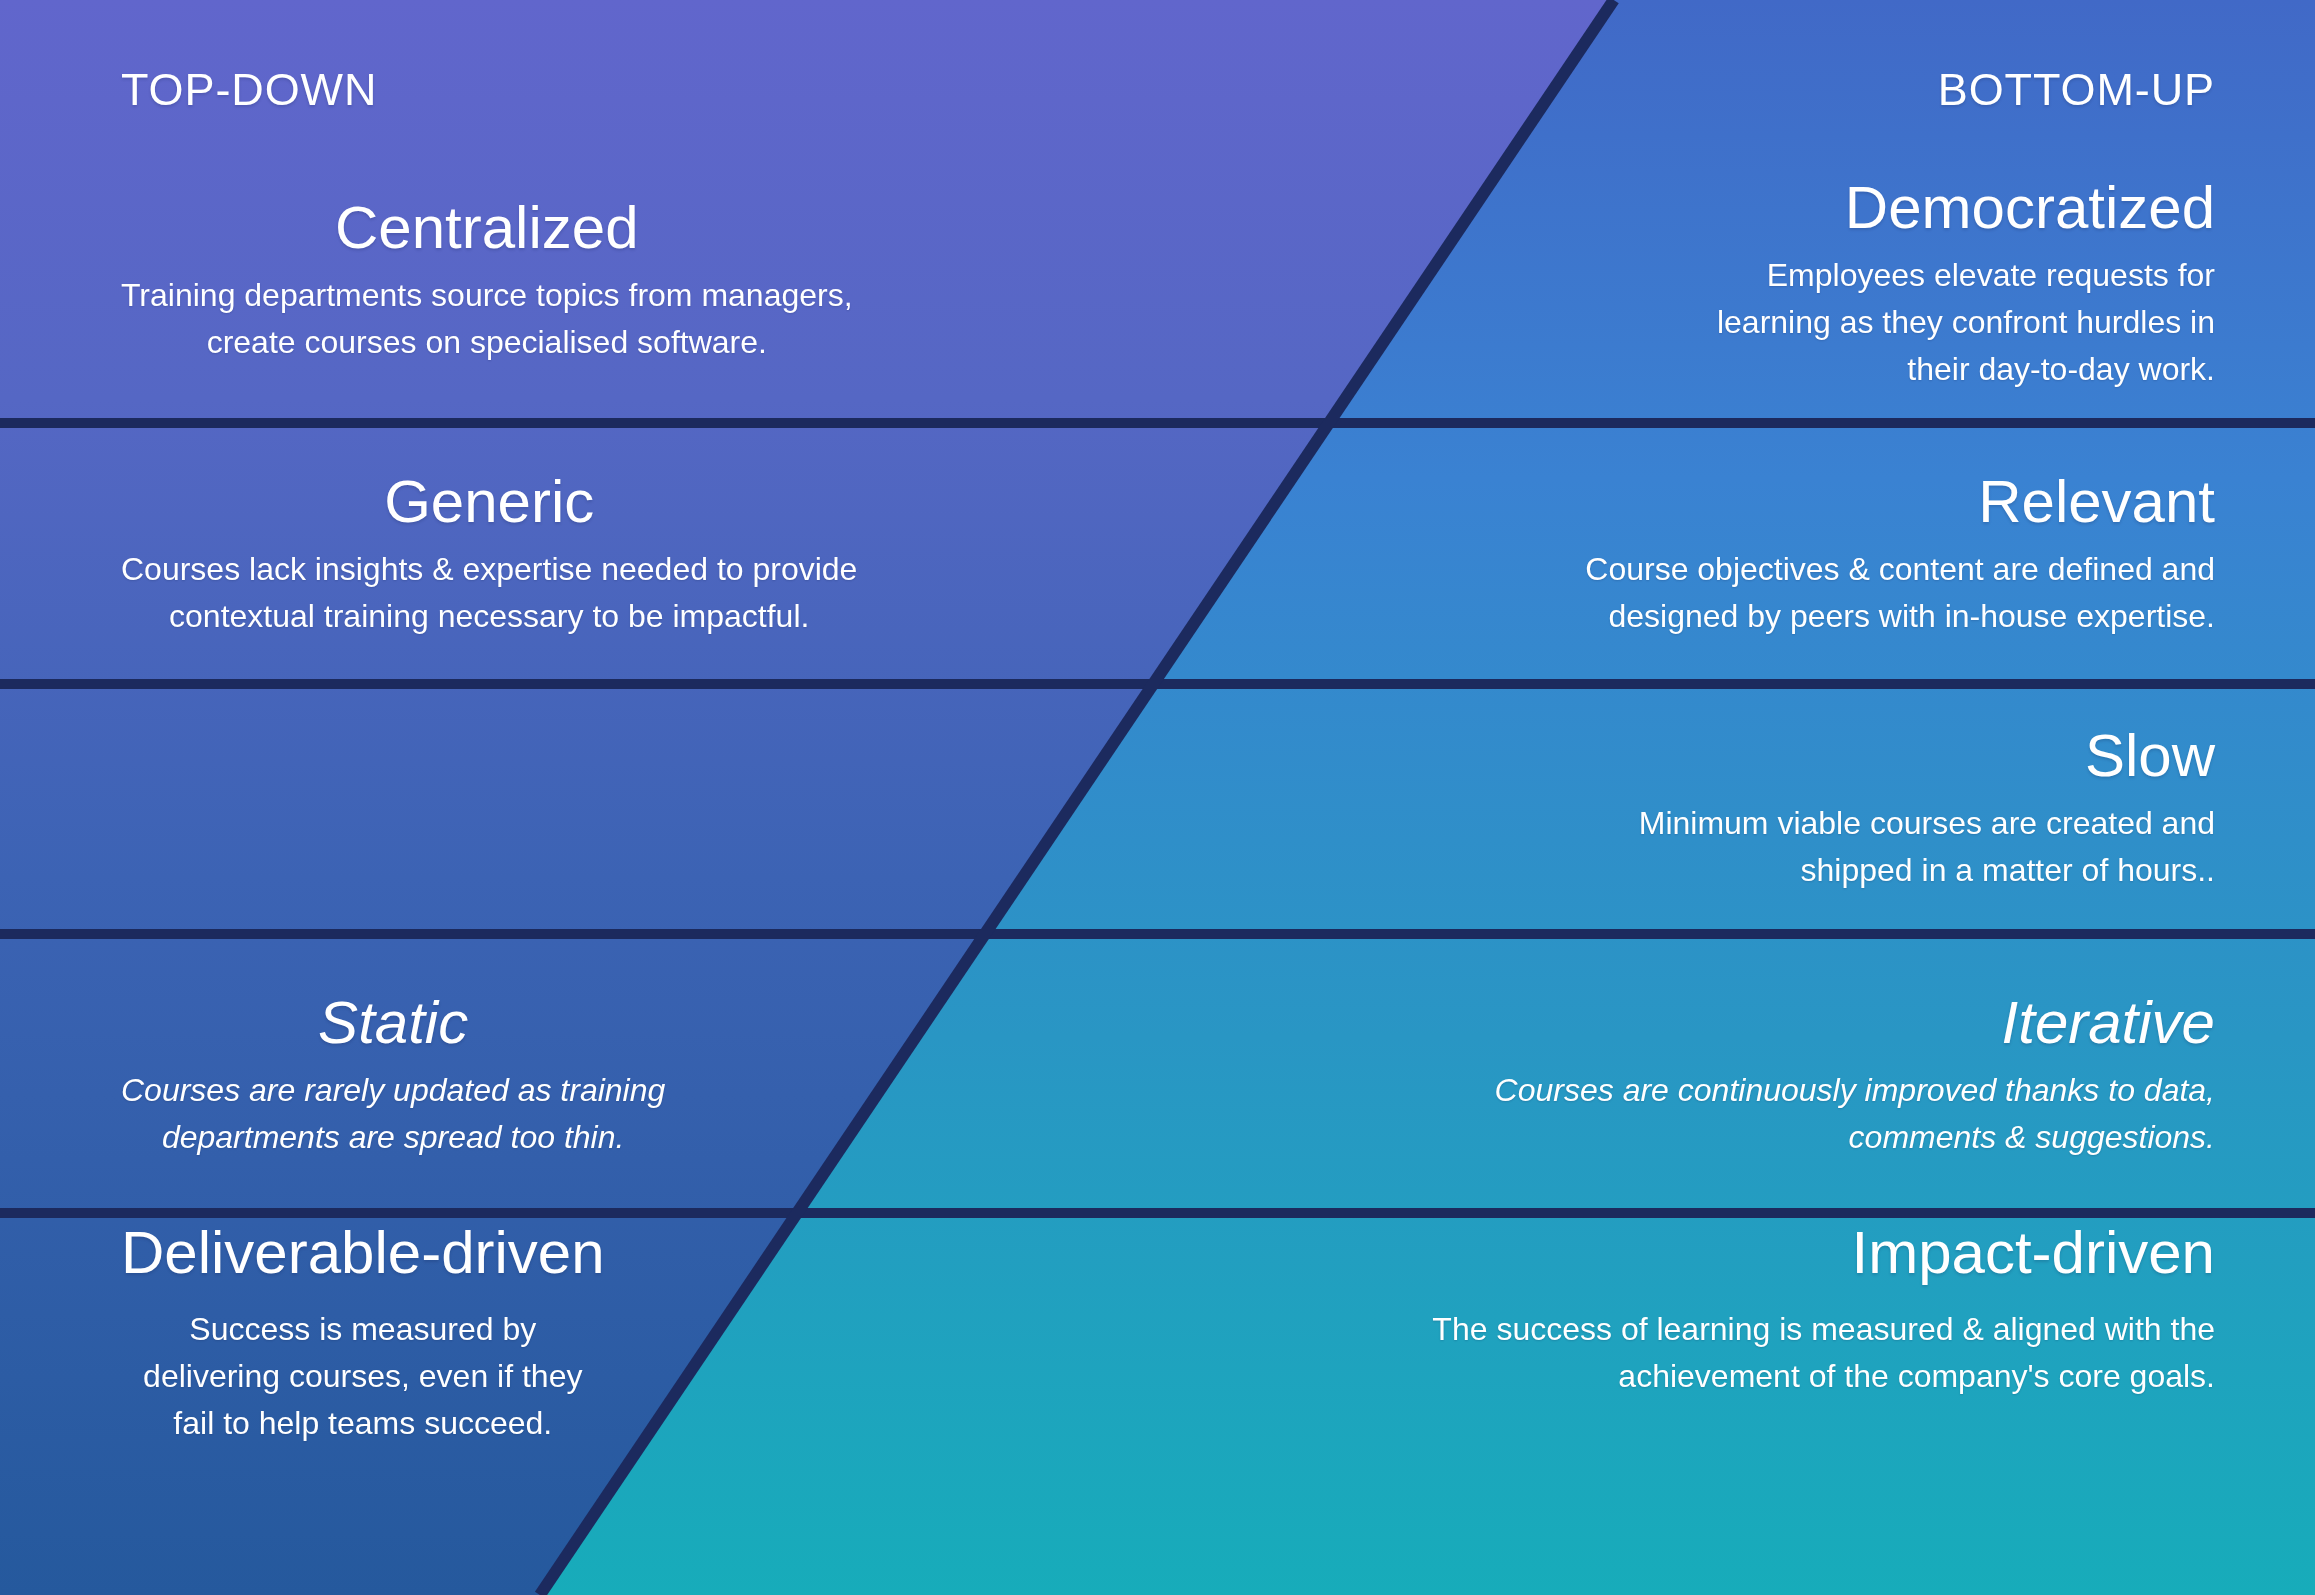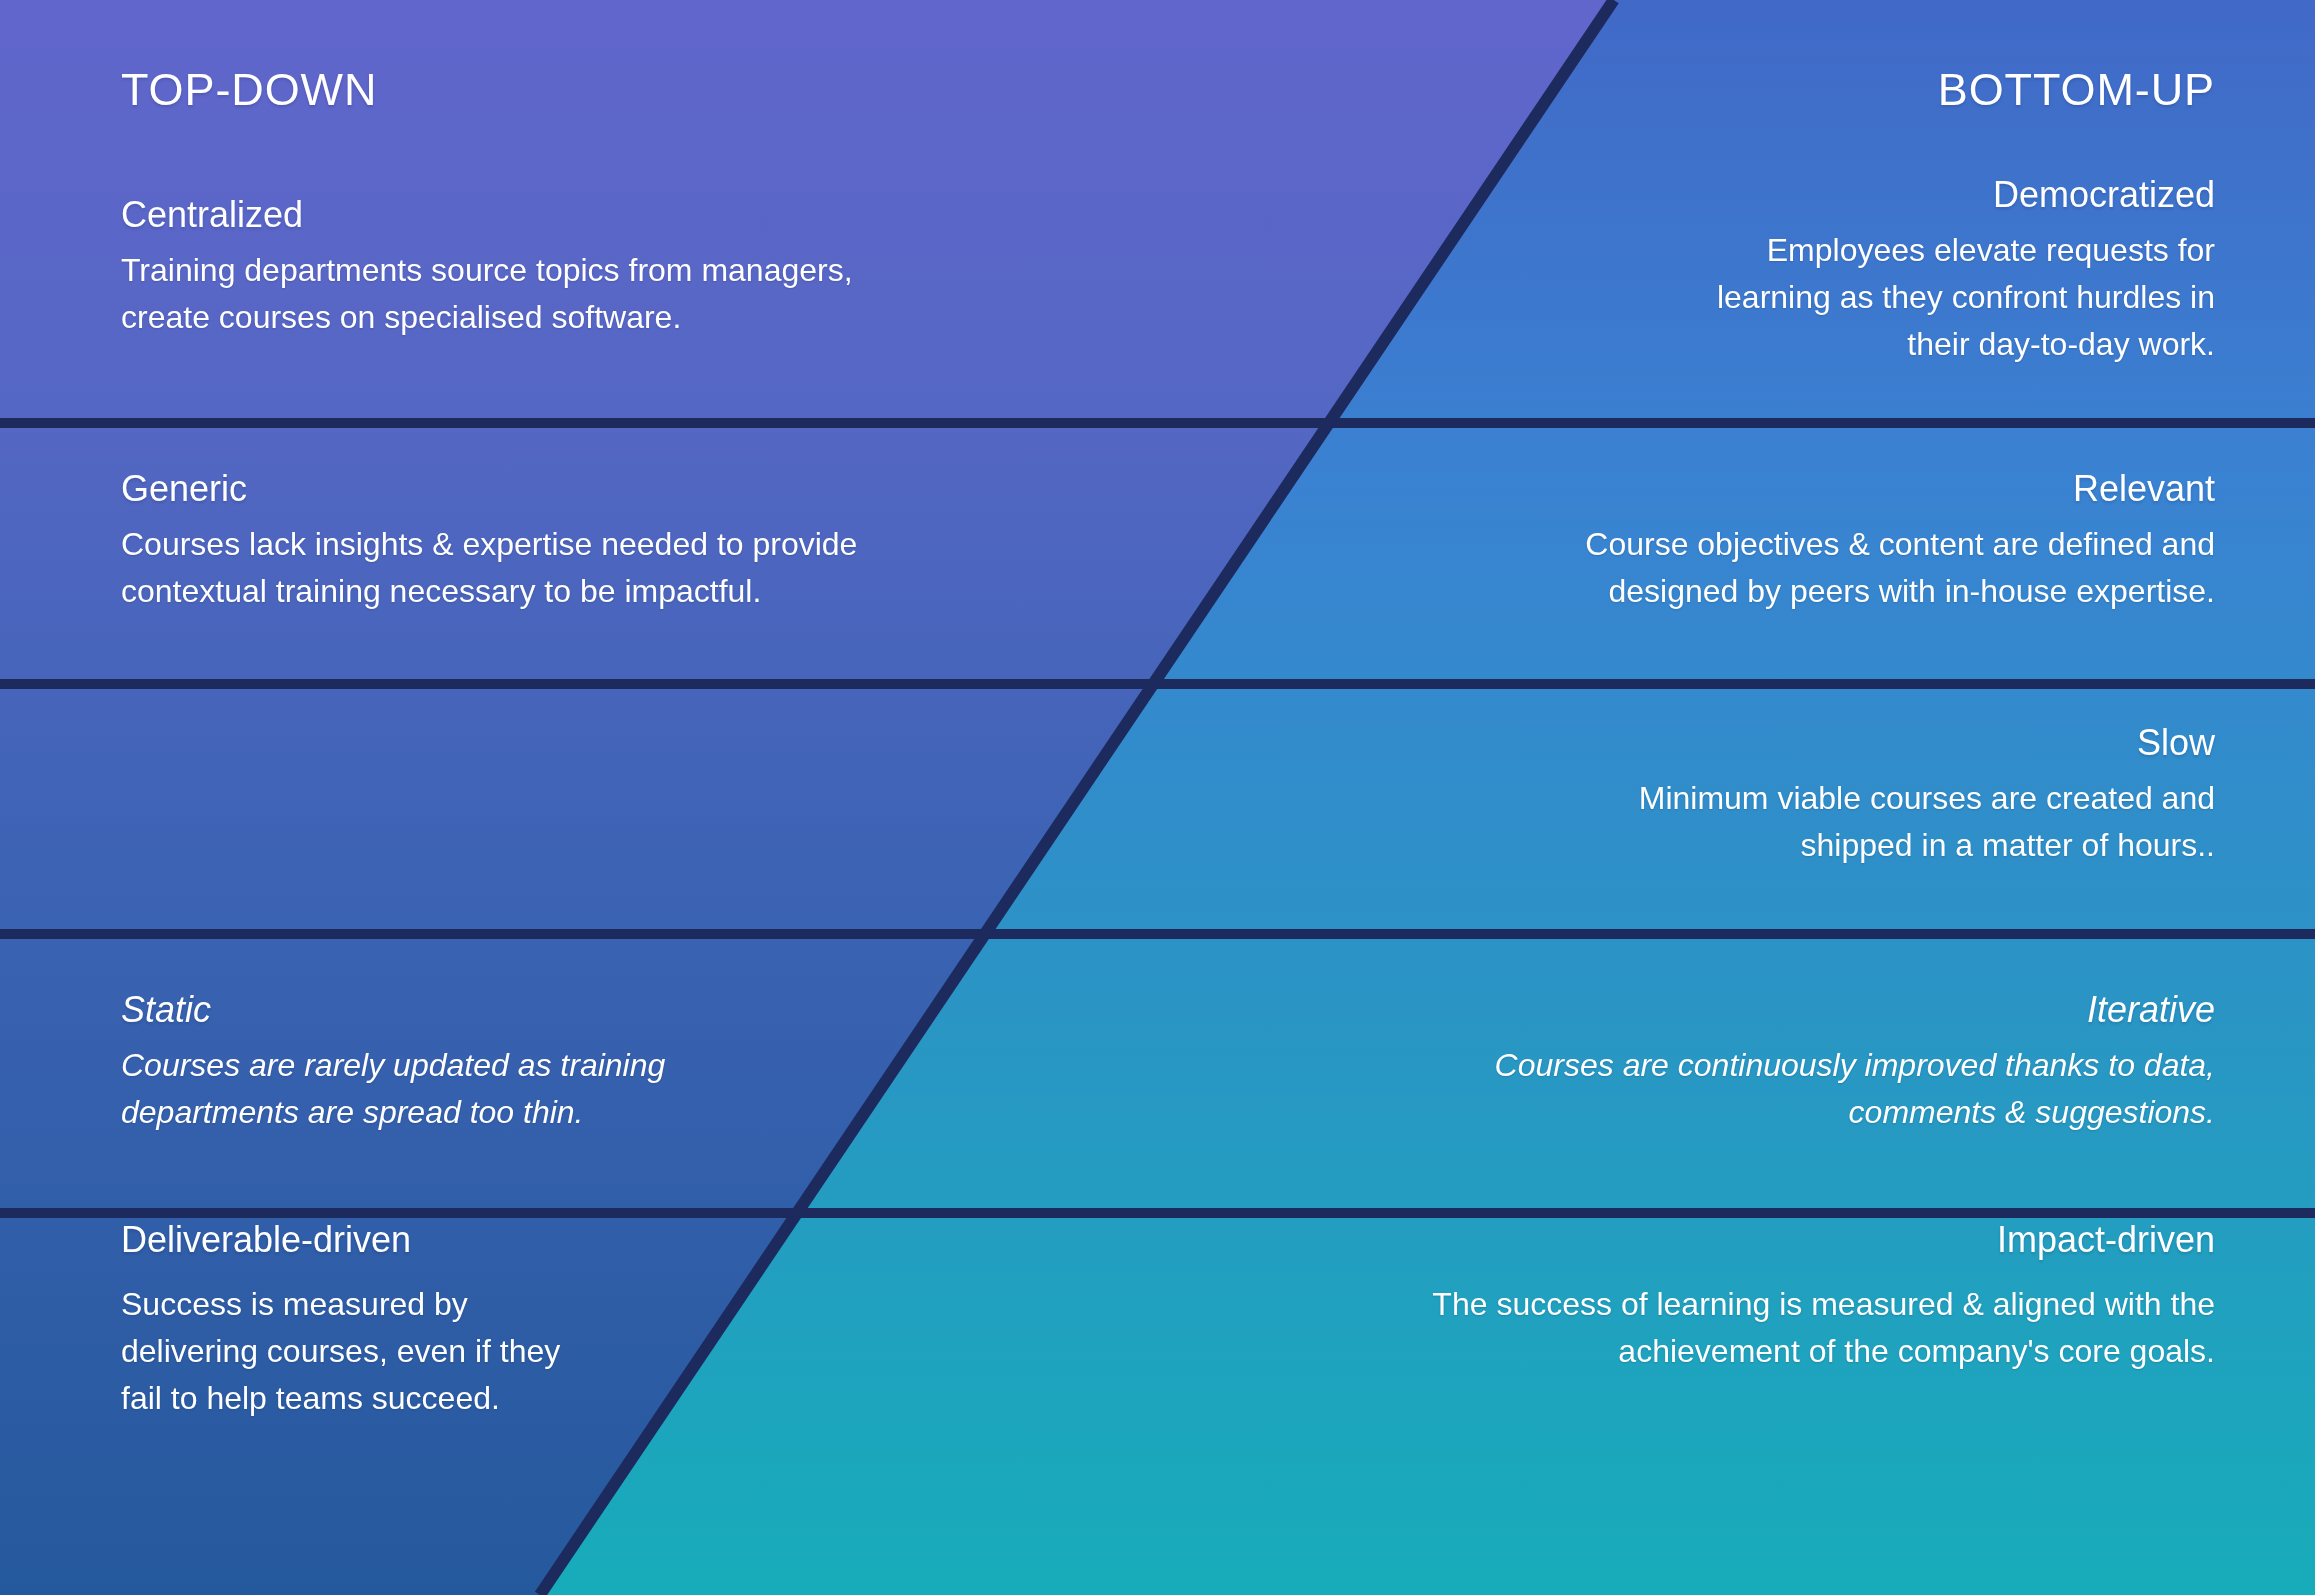--- a/index.html
+++ b/index.html
@@ -18,28 +18,28 @@
     -webkit-clip-path:polygon(1614px 0px,2315px 0px,2315px 1595px,540px 1595px);
     clip-path:polygon(1614px 0px,2315px 0px,2315px 1595px,540px 1595px);
   }
   .hline{position:absolute;left:0;width:100%;height:10.2px;background:#1c2a5e;}
   .hline1{top:418px;}
   .hline2{top:679px;}
   .hline3{top:929px;}
   .hline4{top:1208px;}
   .diag{position:absolute;left:0;top:0;}
   .block{position:absolute;}
-  .block.left{left:121px;text-align:left;}
+  .block.left{left:121px;text-align:center;}
   .block.right{right:100px;text-align:right;}
   .section-title{
     font-size:45px;line-height:1.1;font-weight:400;letter-spacing:0.9px;
     text-shadow:0 1.9px 2.8px rgba(15,25,70,.18);
   }
   .heading{
-    font-size:36px;line-height:1.05;font-weight:400;
+    font-size:60px;line-height:1.05;font-weight:400;
     text-shadow:0 1.9px 2.8px rgba(15,25,70,.18);
   }
   .desc{
     font-size:32px;line-height:47px;font-weight:400;
     white-space:pre-line;margin-top:13px;
     text-shadow:0 0.9px 1.9px rgba(15,25,70,.18);
   }
   .r5 .desc{margin-top:22px;}
   .t-title{top:65px;}
   .r1L{top:196px;}

